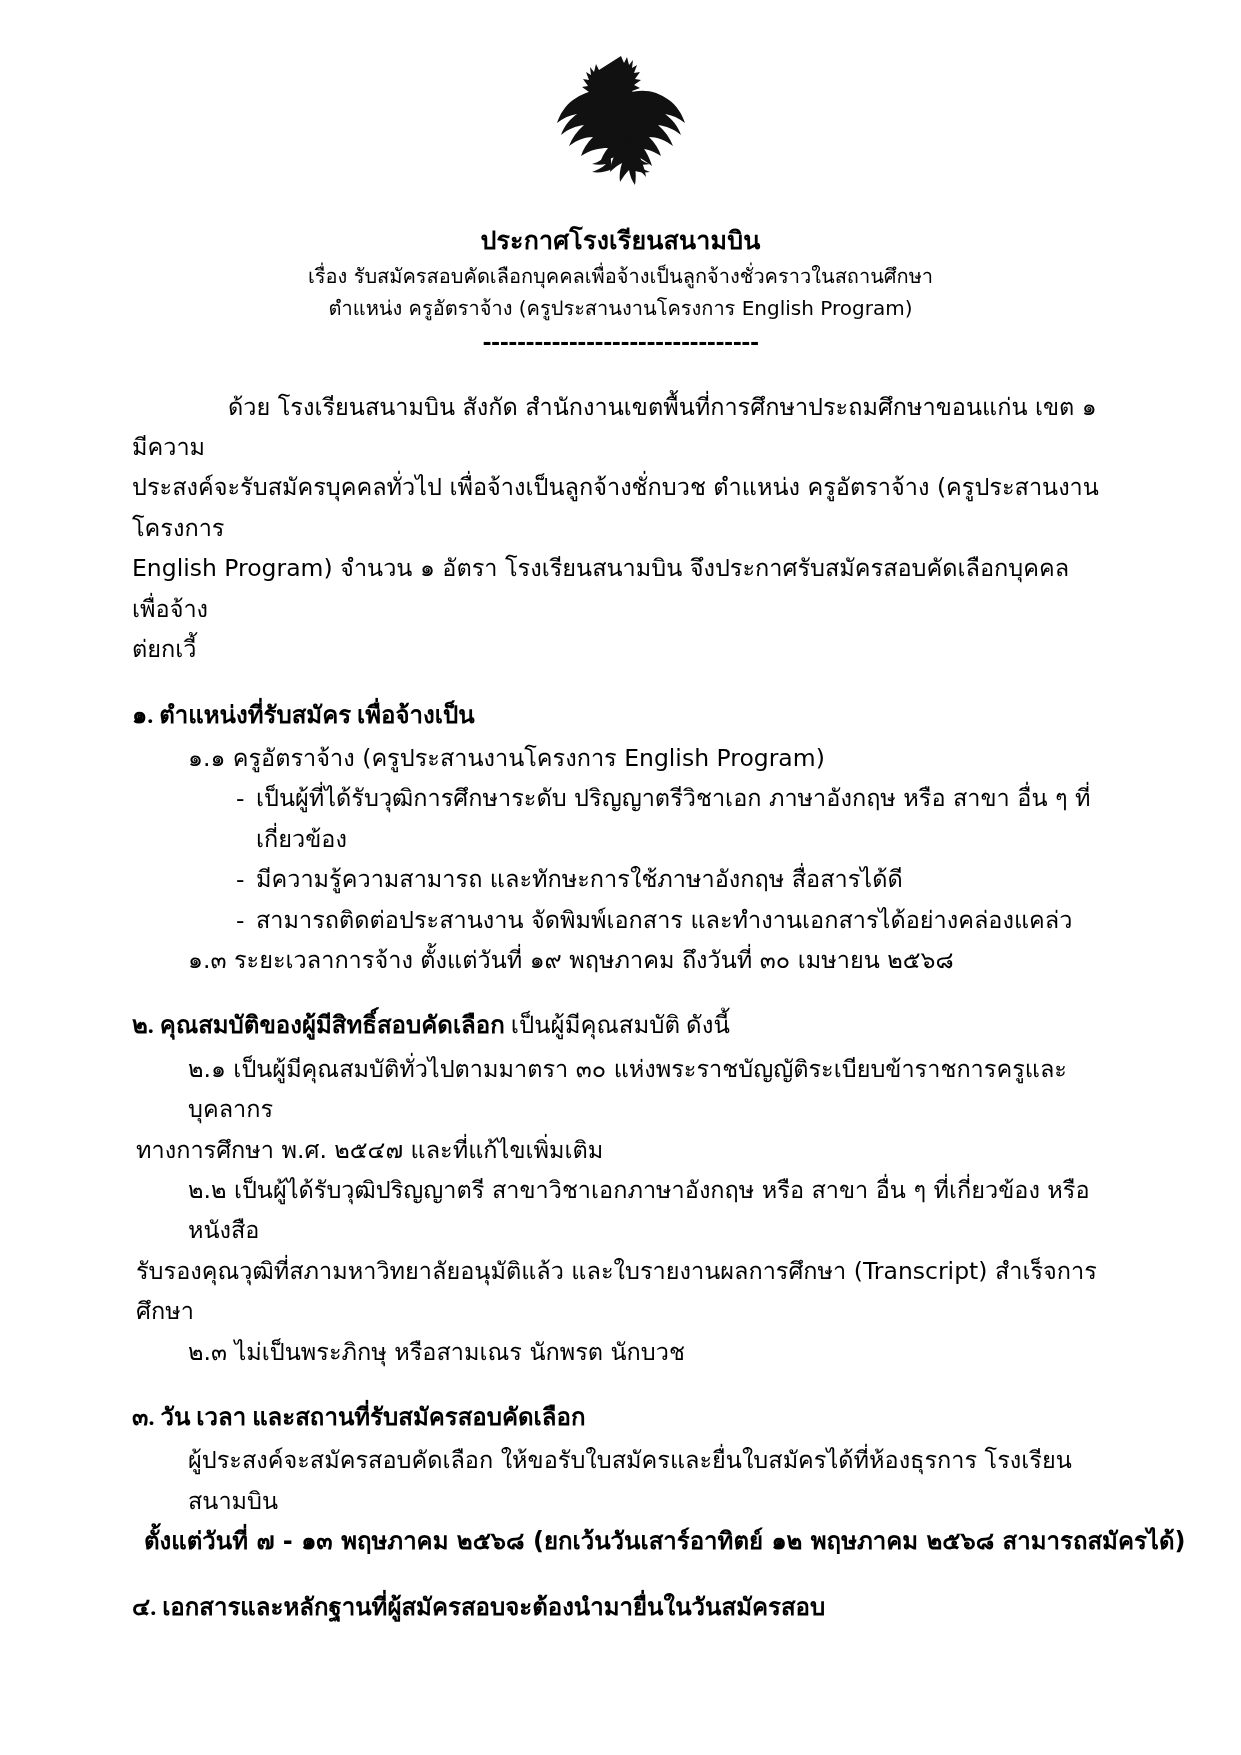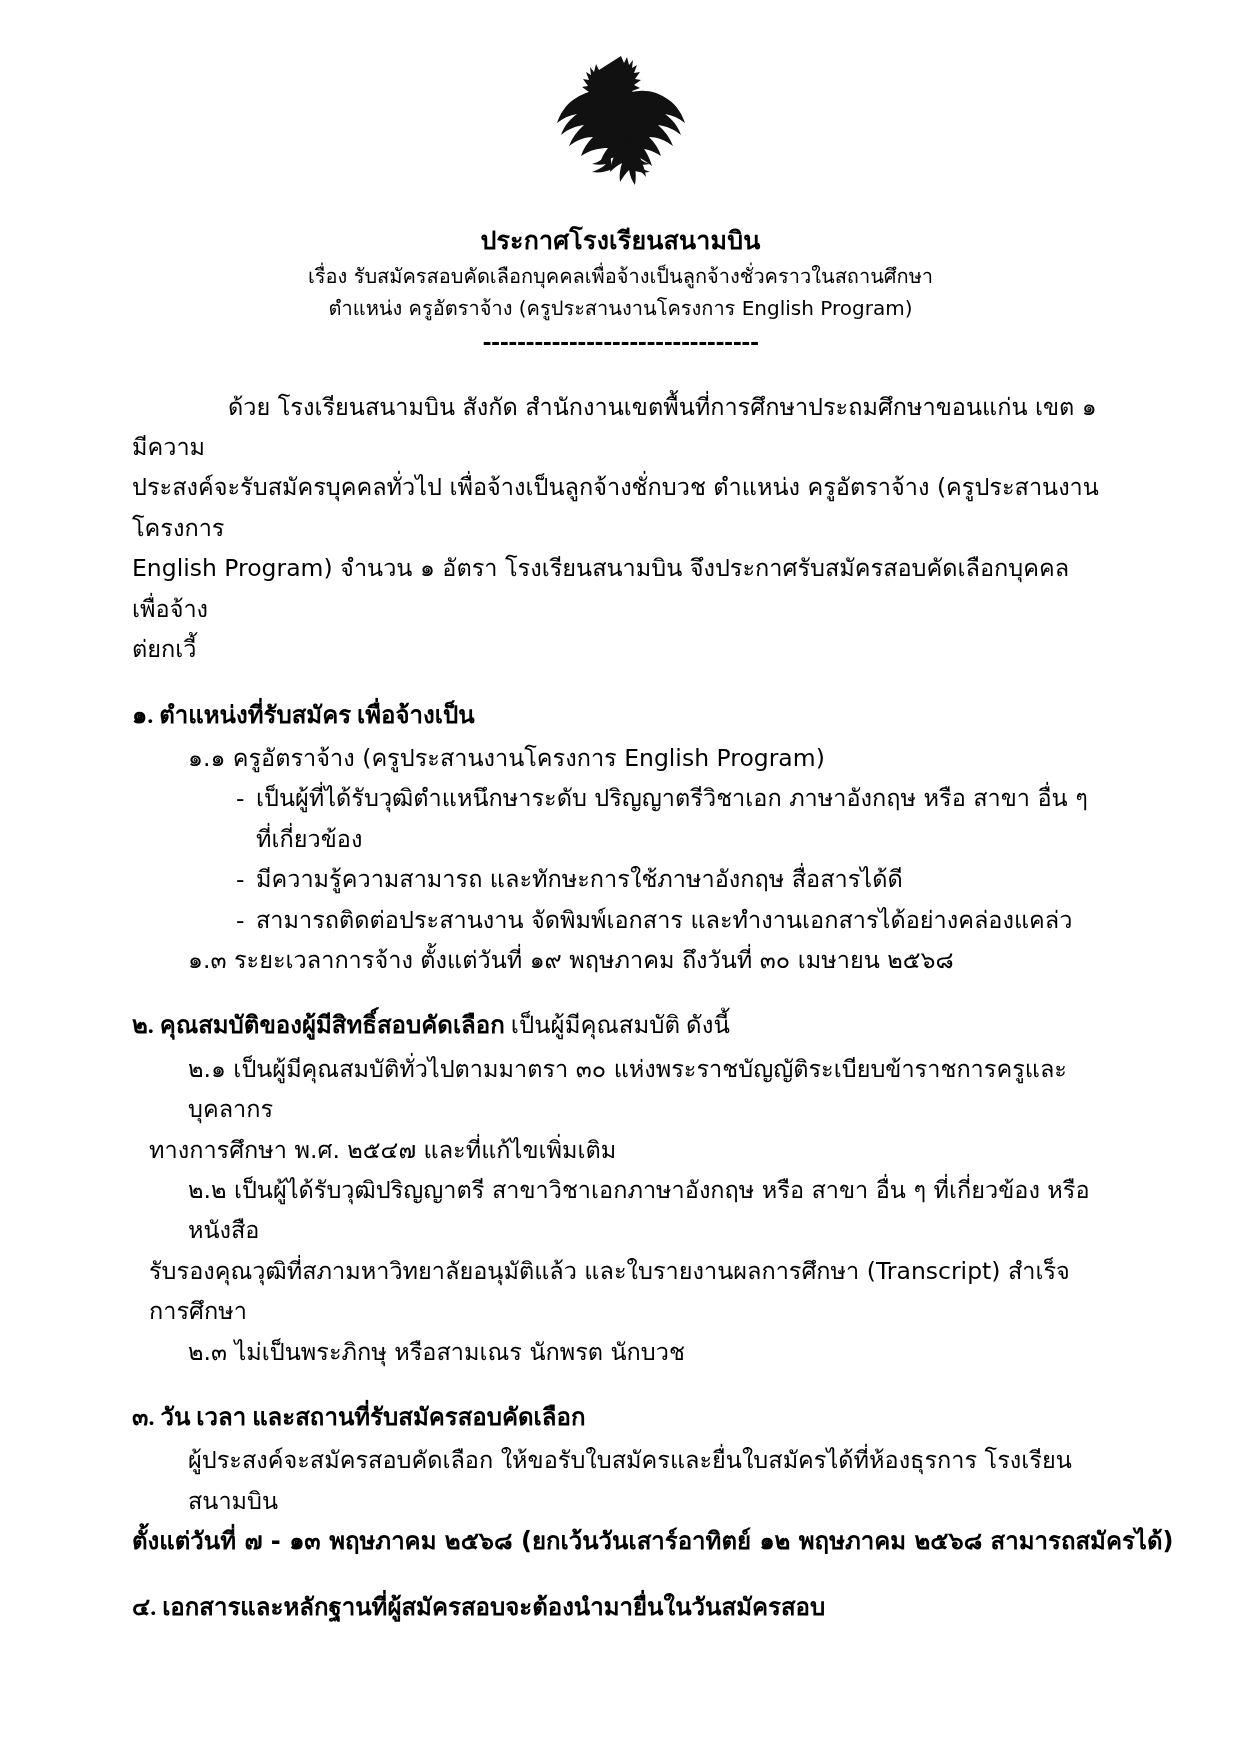--- a/index.html
+++ b/index.html
@@ -91,39 +91,39 @@
   .sec-head .normal {
     font-weight: normal;
     text-align: center;
   }
 
   .sub-item {
     margin-left: 56px;
     line-height: 1.72;
   }
   .sub-cont {
-    margin-left: 17px;
+    margin-left: 4px;
     line-height: 1.72;
   }
   .dash-item {
     margin-left: 104px;
     line-height: 1.72;
     display: flex;
   }
   .dash-mark {
     width: 20px;
     flex: 0 0 20px;
   }
 
   
   .bold-line {
     font-weight: bold;
     font-size: 24px;
     line-height: 1.72;
-    margin-left: 0;
+    margin-left: 12px;
     white-space: nowrap;
   }
 </style>
 </head>
 <body>
 
 <div class="page">
 
   <div class="emblem-wrap">
     <svg class="emblem" viewBox="0 0 150 150" aria-hidden="true">
@@ -163,21 +163,21 @@
       <p class="para"> English Program)  จำนวน   ๑   อัตรา   โรงเรียนสนามบิน จึงประกาศรับสมัครสอบคัดเลือกบุคคล เพื่อจ้าง</p>
       <p class="para">ต่ยกเวี้</p>
     </div>
 
     <div>
       <div class="sec-head">๑. ตำแหน่งที่รับสมัคร เพื่อจ้างเป็น</div>
       <div class="sub-item">๑.๑ ครูอัตราจ้าง (ครูประสานงานโครงการ English Program)</div>
 
       <div class="dash-item">
         <span class="dash-mark">-</span>
-        <span>เป็นผู้ที่ได้รับวุฒิตำแหนึกษาระดับ ปริญญาตรีวิชาเอก ภาษาอังกฤษ หรือ สาขา อื่น ๆ ที่เกี่ยวข้อง</span>
+        <span>เป็นผู้ที่ได้รับวุฒิการศึกษาระดับ ปริญญาตรีวิชาเอก ภาษาอังกฤษ หรือ สาขา อื่น ๆ ที่เกี่ยวข้อง</span>
       </div>
       <div class="dash-item">
         <span class="dash-mark">-</span>
         <span>มีความรู้ความสามารถ และทักษะการใช้ภาษาอังกฤษ สื่อสารได้ดี</span>
       </div>
       <div class="dash-item">
         <span class="dash-mark">-</span>
         <span>สามารถติดต่อประสานงาน จัดพิมพ์เอกสาร และทำงานเอกสารได้อย่างคล่องแคล่ว</span>
       </div>
 

